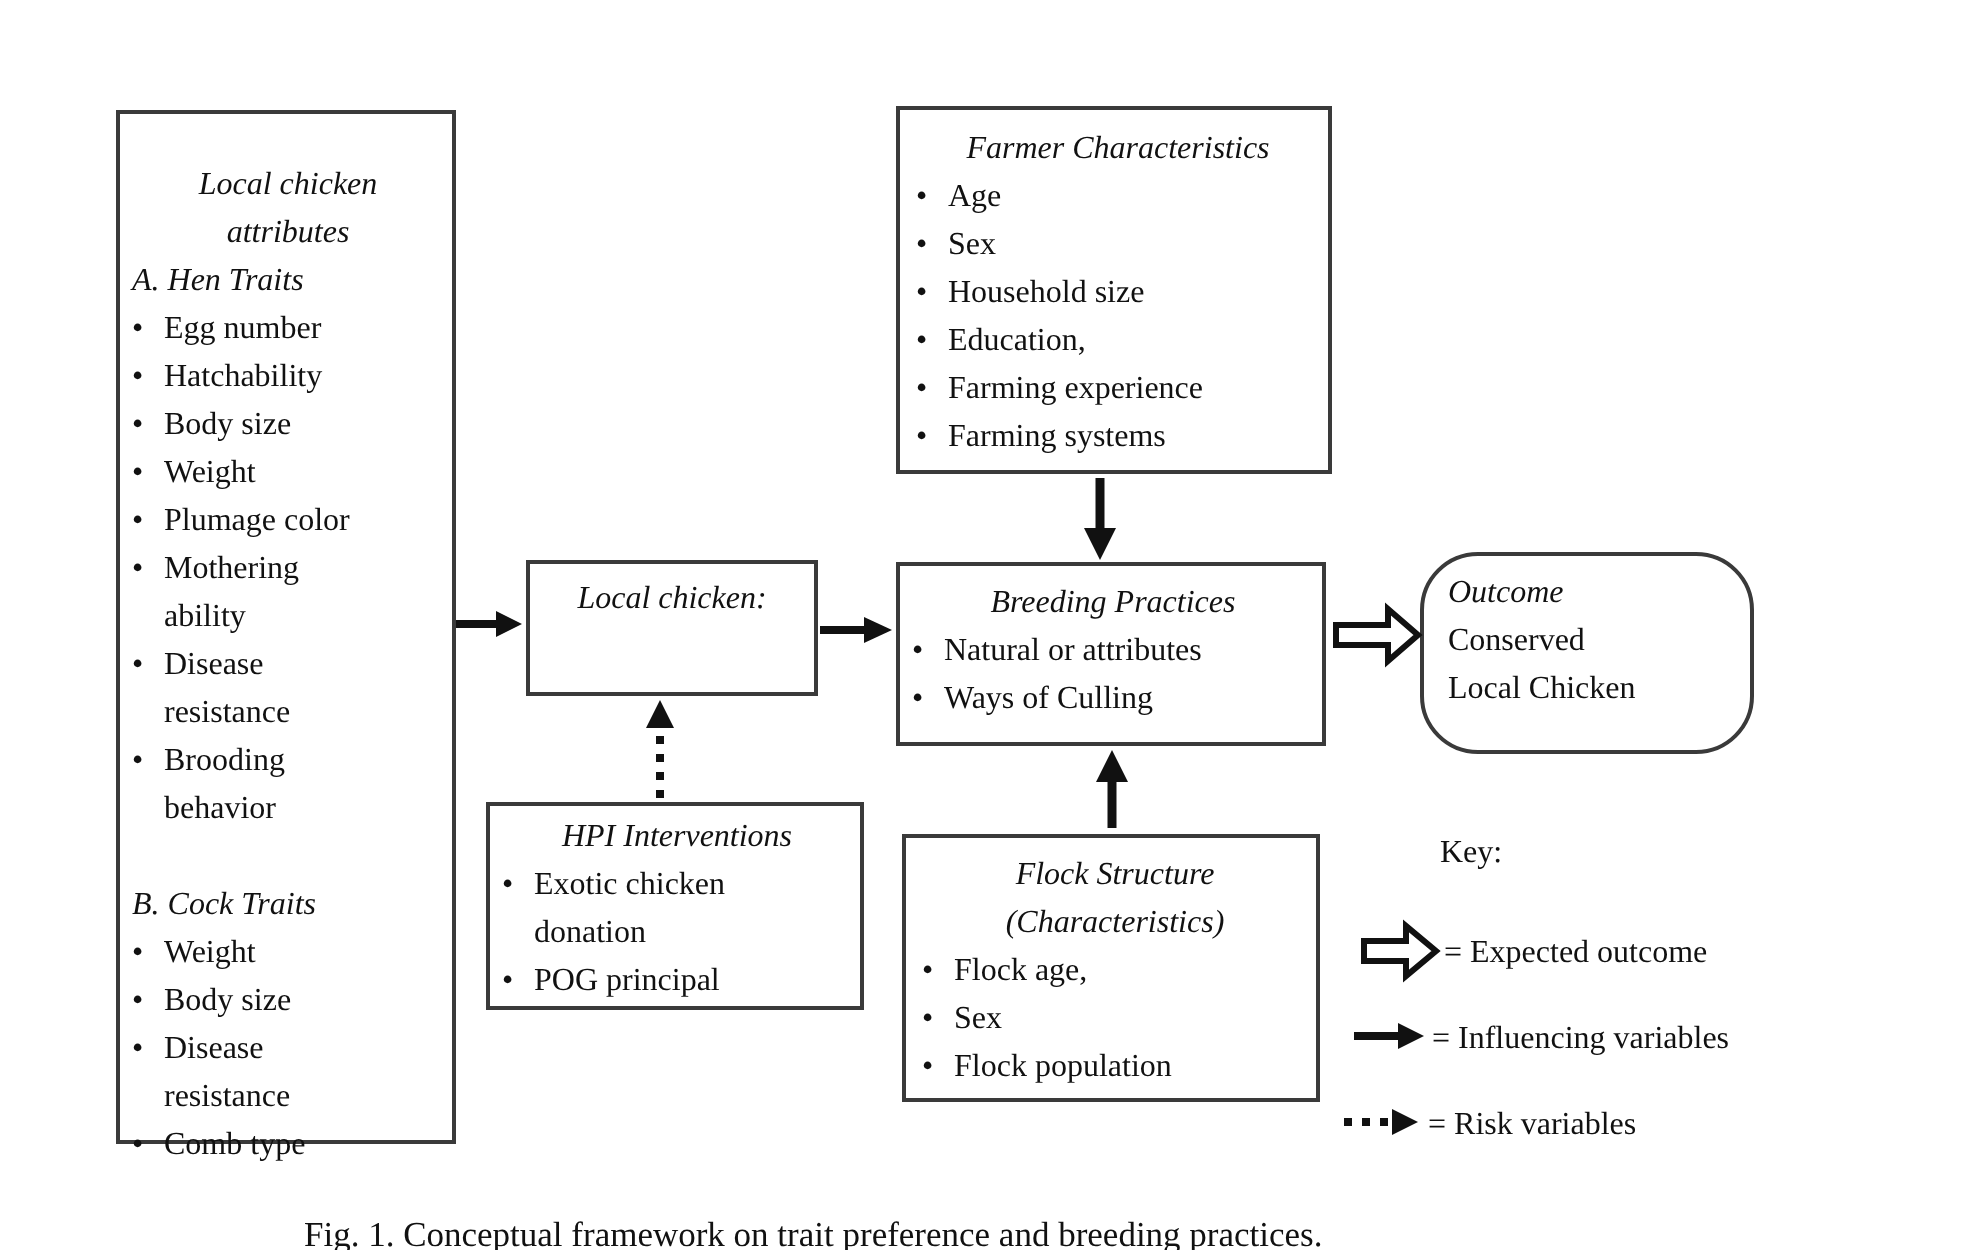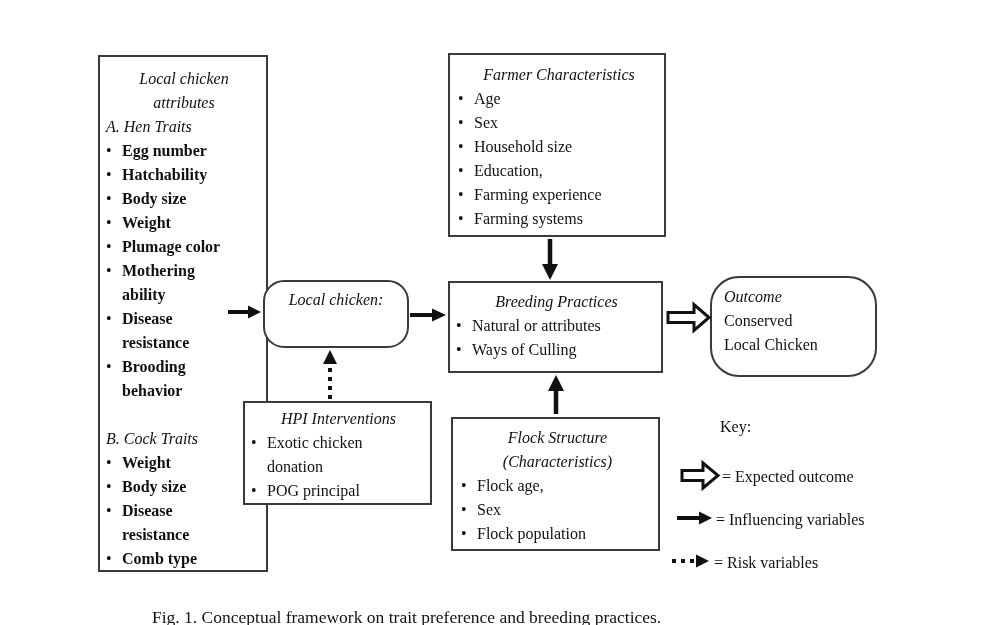--- a/index.html
+++ b/index.html
@@ -14,25 +14,25 @@
   .title{font-style:italic;text-align:center;}
   .subhead{font-style:italic;}
   ul{list-style:none;margin:0;padding:0;}
   li{display:flex;align-items:flex-start;}
   .dot{flex:0 0 16px;}
   .li-text{flex:1;}
   .gap24{height:24px;}
   .abs-text{position:absolute;font-size:16px;line-height:22px;white-space:nowrap;}
   svg.overlay{position:absolute;left:0;top:0;pointer-events:none;}
   .caption{position:absolute;left:152px;top:596px;font-size:17.5px;white-space:nowrap;margin-top:11px;}
-  #box-attributes{left:58px;top:55px;width:170px;height:517px;padding:10px 4px 0 6px;margin-left:40px;}
+  #box-attributes{left:58px;top:55px;width:170px;height:517px;padding:24px 4px 0 6px;}
   #box-attributes .title{padding:0 10px;}
-  #box-attributes .li-text{max-width:108px;font-weight:bold;}
+  #box-attributes .li-text{max-width:108px;}
   #box-farmer{left:448px;top:53px;width:218px;height:184px;padding:8px 4px 0 8px;}
-  #box-local{left:263px;top:280px;width:146px;height:68px;padding-top:6px;text-align:center;border-radius:21px;}
+  #box-local{left:263px;top:280px;width:146px;height:68px;padding-top:6px;text-align:center;}
   #box-breeding{left:448px;top:281px;width:215px;height:92px;padding:7px 4px 0 6px;}
   #box-outcome{left:710px;top:276px;width:167px;height:101px;padding:7px 0 0 12px;border-radius:29px;}
   #box-hpi{left:243px;top:401px;width:189px;height:104px;padding:4px 4px 0 6px;}
   #box-hpi .li-text{max-width:120px;}
   #box-flock{left:451px;top:417px;width:209px;height:134px;padding:7px 4px 0 8px;}
   #key-title{left:720px;top:416px;}
   #key-label-0{left:722px;top:466px;}
   #key-label-1{left:716px;top:509px;}
   #key-label-2{left:714px;top:552px;}
 </style>

